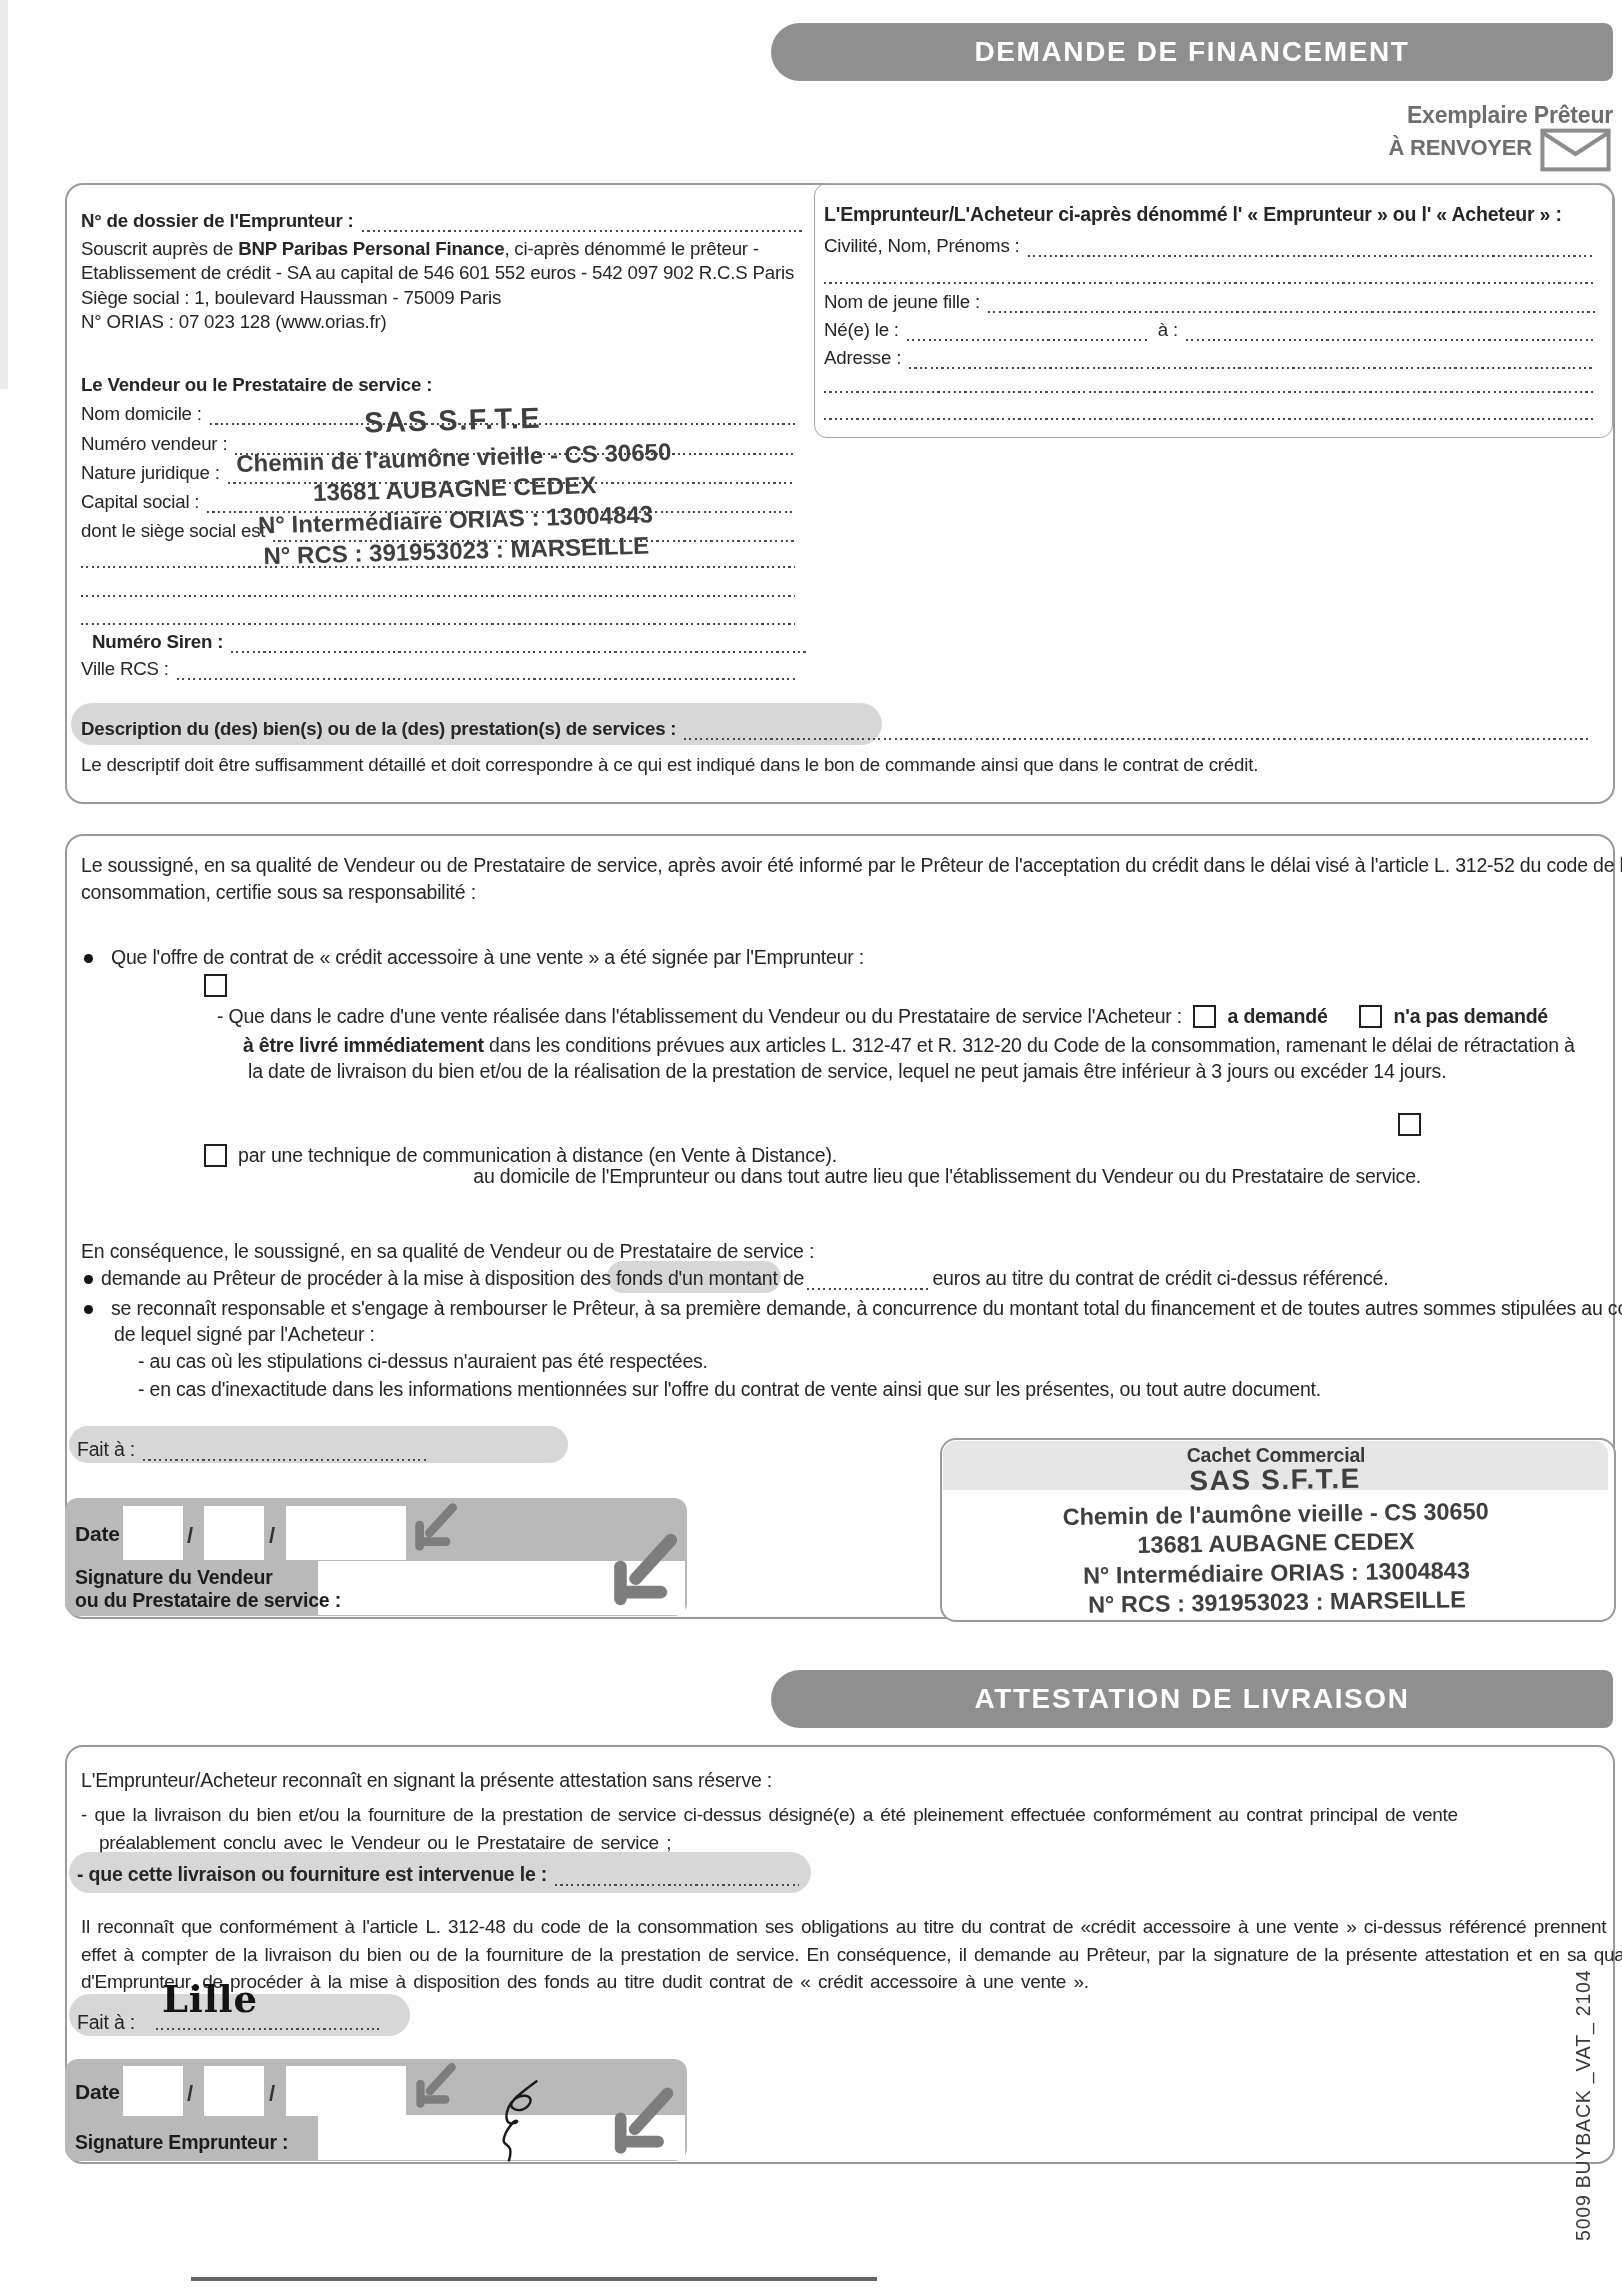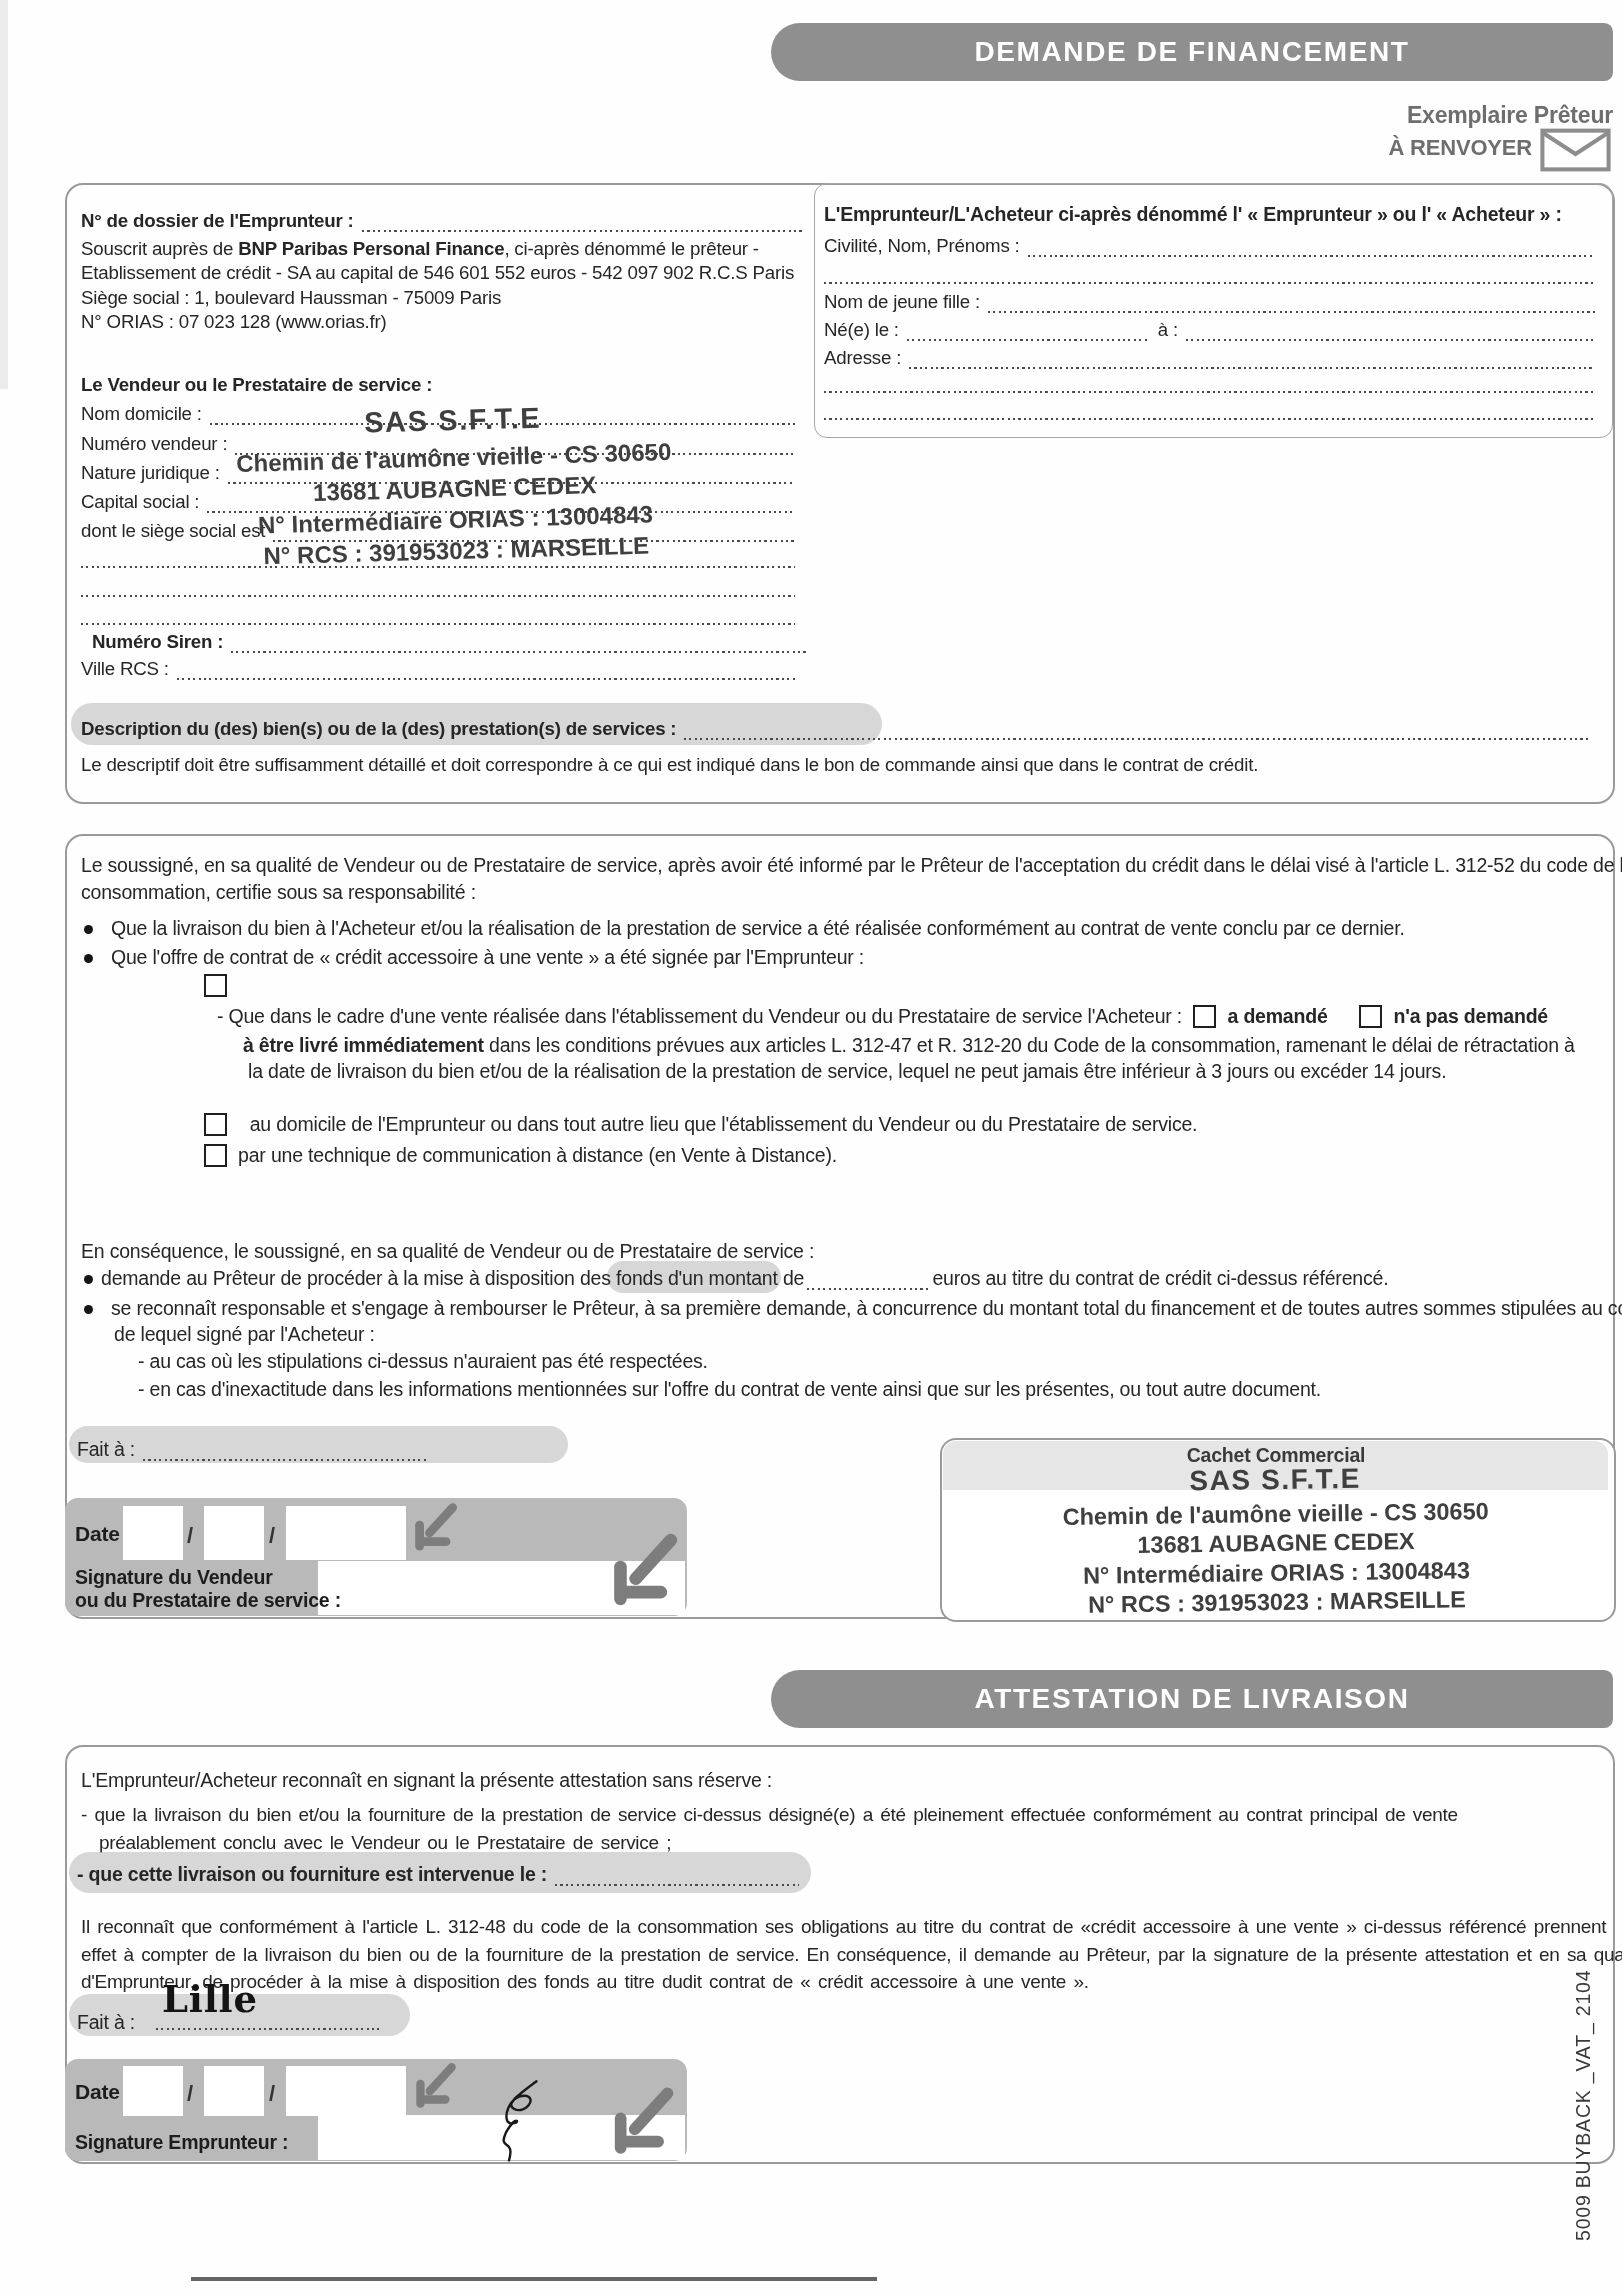--- a/index.html
+++ b/index.html
@@ -140,24 +140,20 @@
     <span class="b">Description du (des) bien(s) ou de la (des) prestation(s) de services :</span>
     <span class="dots"></span>
   </div>
   <div class="t sm" style="left:81px;top:753px;">Le descriptif doit être suffisamment détaillé et doit correspondre à ce qui est indiqué dans le bon de commande ainsi que dans le contrat de crédit.</div>
 
   <div class="secbox" style="left:65px;top:834px;width:1546px;height:781px;"></div>
 
   <div class="t" style="left:81px;top:854px;">Le soussigné, en sa qualité de Vendeur ou de Prestataire de service, après avoir été informé par le Prêteur de l'acceptation du crédit dans le délai visé à l'article L. 312-52 du code de la</div>
   <div class="t" style="left:81px;top:881px;">consommation, certifie sous sa responsabilité :</div>
 
-  <div class="t row" style="left:84px;top:917px;width:1298px;gap:18px;">
-    <span class="bu"></span>
-      <span>Que la livraison du bien à l'Acheteur et/ou la réalisation de la prestation de service a été réalisée conformément au contrat de vente conclu par ce dernier.</span>
-  </div>
   <div class="t row" style="left:84px;top:946px;width:1298px;gap:18px;">
     <span class="bu"></span>
       <span>Que l'offre de contrat de « crédit accessoire à une vente » a été signée par l'Emprunteur :</span>
   </div>
 
   <div class="t row" style="left:204px;top:974px;width:1217px;gap:11.4px;">
     <span class="cb"></span>
   </div>
   <div class="t row" style="left:217px;top:1005px;width:1331px;gap:11.4px;">
     <span>- Que dans le cadre d'une vente réalisée dans l'établissement du Vendeur ou du Prestataire de service l'Acheteur :</span>
@@ -165,21 +161,21 @@
     <span class="b">a demandé</span>
     <span style="width:19.5px;"></span>
     <span class="cb"></span>
     <span class="b">n'a pas demandé</span>
   </div>
   <div class="t" style="left:243px;top:1034px;">
     <span class="b">à être livré immédiatement</span><span> dans les conditions prévues aux articles  L. 312-47 et R. 312-20 du Code de la consommation, ramenant le délai de rétractation à</span>
   </div>
   <div class="t" style="left:248px;top:1060px;">la date de livraison du bien et/ou de la réalisation de la prestation de service, lequel ne peut jamais être inférieur à 3 jours ou excéder 14 jours.</div>
 
-  <div class="t row" style="left:204px;top:1113px;width:1217px;gap:23px;">
+  <div class="t row" style="left:204px;top:1113px;width:1217px;gap:29px;flex-direction:column;">
     <span class="cb"></span>
     <span>au domicile de l'Emprunteur ou dans tout autre lieu que l'établissement du Vendeur ou du Prestataire de service.</span>
   </div>
   <div class="t row" style="left:204px;top:1144px;width:1217px;gap:11.4px;">
     <span class="cb"></span>
     <span>par une technique de communication à distance (en Vente à Distance).</span>
   </div>
 
 
   <div class="t" style="left:81px;top:1240px;">En conséquence, le soussigné, en sa qualité de Vendeur ou de Prestataire de service :</div>

